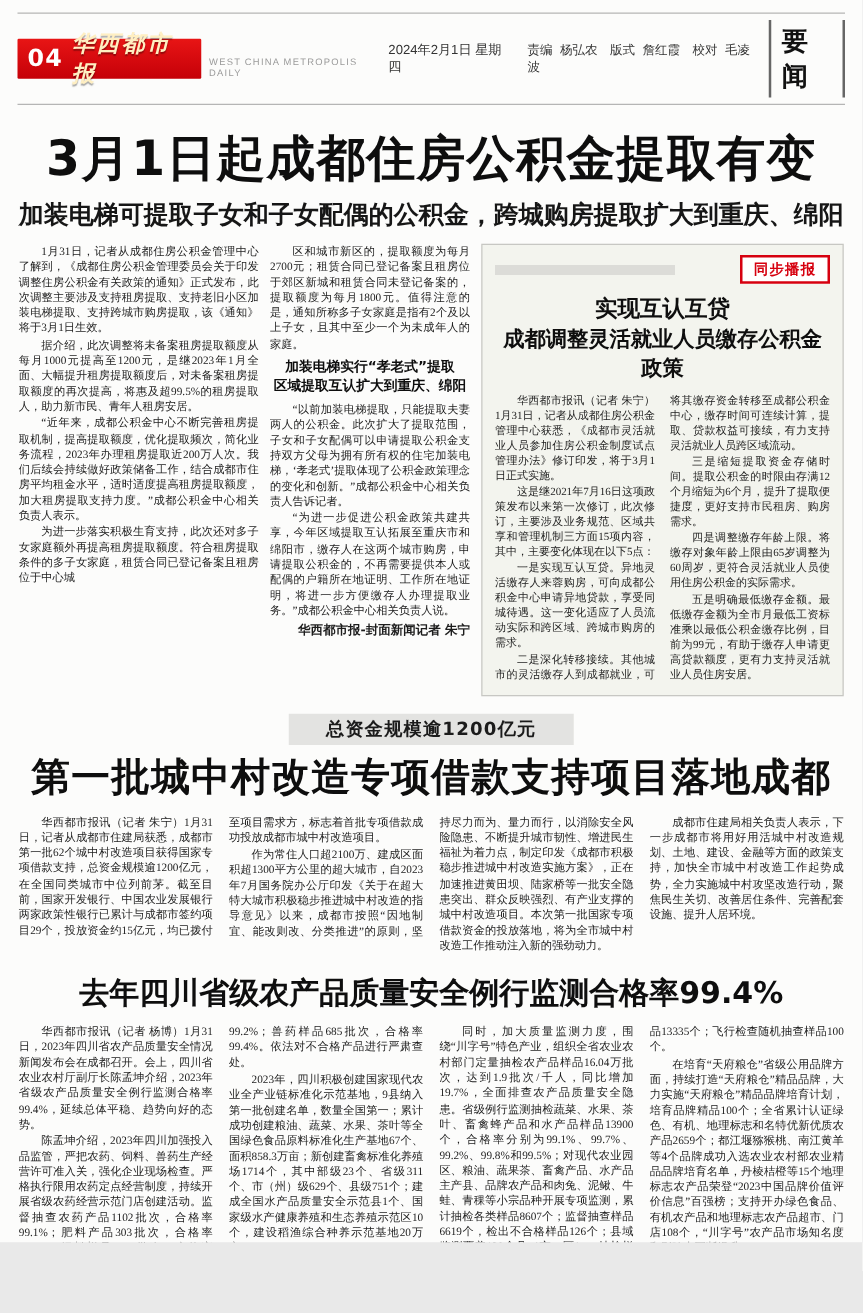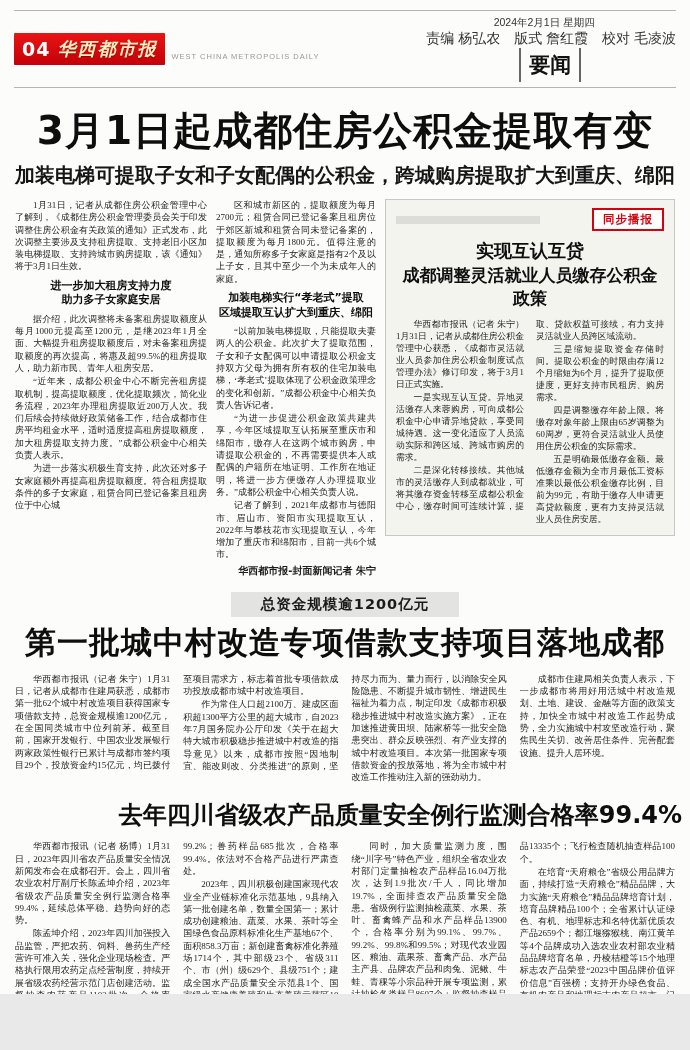--- a/index.html
+++ b/index.html
@@ -7,23 +7,23 @@
         font-family:"Liberation Serif","DejaVu Serif",serif;color:#1d1d1d;}
   
   .masthead{margin:10px 14px 0;border-top:1px solid #b5b5b5;border-bottom:1px solid #b5b5b5;
             padding:5px 0;display:flex;align-items:center;}
   .logo-box{background:linear-gradient(180deg,#e81515,#c50008);display:flex;align-items:center;
             padding:3px 8px;height:26px;border-radius:1px;}
   .page-num{font:900 19px "DejaVu Sans",sans-serif;color:#fff;margin-right:7px;letter-spacing:1px;}
   .brand-cn{font:900 18px "DejaVu Sans",sans-serif;color:#ffefc2;font-style:italic;letter-spacing:2px;
             text-shadow:0 1px 1px rgba(0,0,0,.35);}
   .brand-en{font:400 7.5px "Liberation Sans",sans-serif;color:#9a9a9a;letter-spacing:1px;margin:14px 0 0 6px;}
-  .mast-right{margin-left:auto;display:flex;align-items:center;font-family:"Liberation Sans",sans-serif;flex-direction:column;}
+  .mast-right{margin-left:auto;display:flex;align-items:center;font-family:"Liberation Sans",sans-serif;}
   .dateline{font-size:10.5px;color:#333;}
-  .staffline{font-size:14px;color:#333;margin-left:14px;}
+  .staffline{font-size:10px;color:#333;margin-left:14px;font-family:Liberation Mono, monospace;}
   .section-label{font:900 21px "DejaVu Sans",sans-serif;color:#111;margin-left:12px;
                  border-left:2px solid #666;border-right:2px solid #666;padding:3px 8px;}
   
   .hl1{text-align:center;font:900 39px "DejaVu Sans",sans-serif;letter-spacing:1px;margin:16px 10px 4px;color:#0e0e0e;}
   .deck1{text-align:center;font:600 20px "DejaVu Sans",sans-serif;color:#161616;margin:2px 10px 10px;}
   .a1-body{display:flex;gap:9px;margin:6px 15px 0;align-items:flex-start;justify-content:space-between;}
   .a1-col1{width:192px;flex:none;}
   .a1-col2{width:160px;flex:none;}
   .para{font-size:9px;line-height:12.3px;text-align:justify;text-indent:2em;margin:0 0 1px;}
   .subhead{text-align:center;font:900 11px "DejaVu Sans",sans-serif;line-height:14.5px;margin:6px 0 5px;color:#0e0e0e;}
@@ -38,21 +38,21 @@
   .box-title2{text-align:center;font:900 17px "DejaVu Sans",sans-serif;margin:1px 5px 8px;color:#0e0e0e;}
   .box-cols{columns:2;column-gap:12px;}
   .box-cols .para{font-size:8.8px;line-height:12px;}
   
   .kicker-wrap{text-align:center;margin-top:14px;}
   .kicker{display:inline-block;background:#e3e3e1;color:#1b1b1b;font:700 14.5px "DejaVu Sans",sans-serif;
           padding:3px 30px;letter-spacing:1px;}
   .hl2{text-align:center;font:900 31px "DejaVu Sans",sans-serif;margin:5px 8px 9px;letter-spacing:1px;color:#0e0e0e;}
   .cols4{columns:4;column-gap:13px;margin:0 15px;}
   
-  .hl3{text-align:right;font:900 24px "DejaVu Sans",sans-serif;margin:16px 8px 9px;color:#0e0e0e;}
+  .hl3{text-align:center;font:900 24px "DejaVu Sans",sans-serif;margin:16px 8px 9px;color:#0e0e0e;}
   
   .hl4{text-align:center;font:900 27px "DejaVu Sans",sans-serif;margin:16px 8px 9px;color:#0e0e0e;}
 </style>
 </head>
 <body>
 
 <div class="page">
 
   <div class="masthead">
     <div class="logo-box">
@@ -69,56 +69,52 @@
 
   <div>
     <div class="hl1">3月1日起成都住房公积金提取有变</div>
     <div class="deck1">加装电梯可提取子女和子女配偶的公积金，跨城购房提取扩大到重庆、绵阳</div>
 
     <div class="a1-body">
       <div class="a1-col1">
         <div>
             <p class="para">1月31日，记者从成都住房公积金管理中心了解到，《成都住房公积金管理委员会关于印发调整住房公积金有关政策的通知》正式发布，此次调整主要涉及支持租房提取、支持老旧小区加装电梯提取、支持跨城市购房提取，该《通知》将于3月1日生效。</p>
           </div>
-        <div class="subhead">
-          <div>进一步加大租房支持力度</div>
-          <div>助力多子女家庭安居</div>
-        </div>
         <div>
             <p class="para">据介绍，此次调整将未备案租房提取额度从每月1000元提高至1200元，是继2023年1月全面、大幅提升租房提取额度后，对未备案租房提取额度的再次提高，将惠及超99.5%的租房提取人，助力新市民、青年人租房安居。</p>
             <p class="para">“近年来，成都公积金中心不断完善租房提取机制，提高提取额度，优化提取频次，简化业务流程，2023年办理租房提取近200万人次。我们后续会持续做好政策储备工作，结合成都市住房平均租金水平，适时适度提高租房提取额度，加大租房提取支持力度。”成都公积金中心相关负责人表示。</p>
             <p class="para">为进一步落实积极生育支持，此次还对多子女家庭额外再提高租房提取额度。符合租房提取条件的多子女家庭，租赁合同已登记备案且租房位于中心城</p>
           </div>
       </div>
 
       <div class="a1-col2">
         <div>
             <p class="para">区和城市新区的，提取额度为每月2700元；租赁合同已登记备案且租房位于郊区新城和租赁合同未登记备案的，提取额度为每月1800元。值得注意的是，通知所称多子女家庭是指有2个及以上子女，且其中至少一个为未成年人的家庭。</p>
           </div>
         <div class="subhead">
           <div>加装电梯实行“孝老式”提取</div>
           <div>区域提取互认扩大到重庆、绵阳</div>
         </div>
         <div>
             <p class="para">“以前加装电梯提取，只能提取夫妻两人的公积金。此次扩大了提取范围，子女和子女配偶可以申请提取公积金支持双方父母为拥有所有权的住宅加装电梯，‘孝老式’提取体现了公积金政策理念的变化和创新。”成都公积金中心相关负责人告诉记者。</p>
             <p class="para">“为进一步促进公积金政策共建共享，今年区域提取互认拓展至重庆市和绵阳市，缴存人在这两个城市购房，申请提取公积金的，不再需要提供本人或配偶的户籍所在地证明、工作所在地证明，将进一步方便缴存人办理提取业务。”成都公积金中心相关负责人说。</p>
-            <p class="para">记者了解到，2021年成都市与德阳市、眉山市、资阳市实现提取互认，2022年与攀枝花市实现提取互认，今年增加了重庆市和绵阳市，目前一共6个城市。</p>
           </div>
         <div class="byline">华西都市报-封面新闻记者 朱宁</div>
       </div>
 
       <div class="side-box">
         <div class="box-topbar">
           <div class="bar"></div>
           <div class="box-label">同步播报</div>
         </div>
         <div class="box-title1">实现互认互贷</div>
         <div class="box-title2">成都调整灵活就业人员缴存公积金政策</div>
         <div class="box-cols">
             <p class="para">华西都市报讯（记者 朱宁）1月31日，记者从成都住房公积金管理中心获悉，《成都市灵活就业人员参加住房公积金制度试点管理办法》修订印发，将于3月1日正式实施。</p>
+            <p class="para">这是继2021年7月16日这项政策发布以来第一次修订，此次修订，主要涉及业务规范、区域共享和管理机制三方面15项内容，其中，主要变化体现在以下5点：</p>
             <p class="para">一是实现互认互贷。异地灵活缴存人来蓉购房，可向成都公积金中心申请异地贷款，享受同城待遇。这一变化适应了人员流动实际和跨区域、跨城市购房的需求。</p>
             <p class="para">二是深化转移接续。其他城市的灵活缴存人到成都就业，可将其缴存资金转移至成都公积金中心，缴存时间可连续计算，提取、贷款权益可接续，有力支持灵活就业人员跨区域流动。</p>
             <p class="para">三是缩短提取资金存储时间。提取公积金的时限由存满12个月缩短为6个月，提升了提取便捷度，更好支持市民租房、购房需求。</p>
             <p class="para">四是调整缴存年龄上限。将缴存对象年龄上限由65岁调整为60周岁，更符合灵活就业人员使用住房公积金的实际需求。</p>
             <p class="para">五是明确最低缴存金额。最低缴存金额为全市月最低工资标准乘以最低公积金缴存比例，目前为99元，有助于缴存人申请更高贷款额度，更有力支持灵活就业人员住房安居。</p>
           </div>
       </div>
     </div>
   </div>
 

